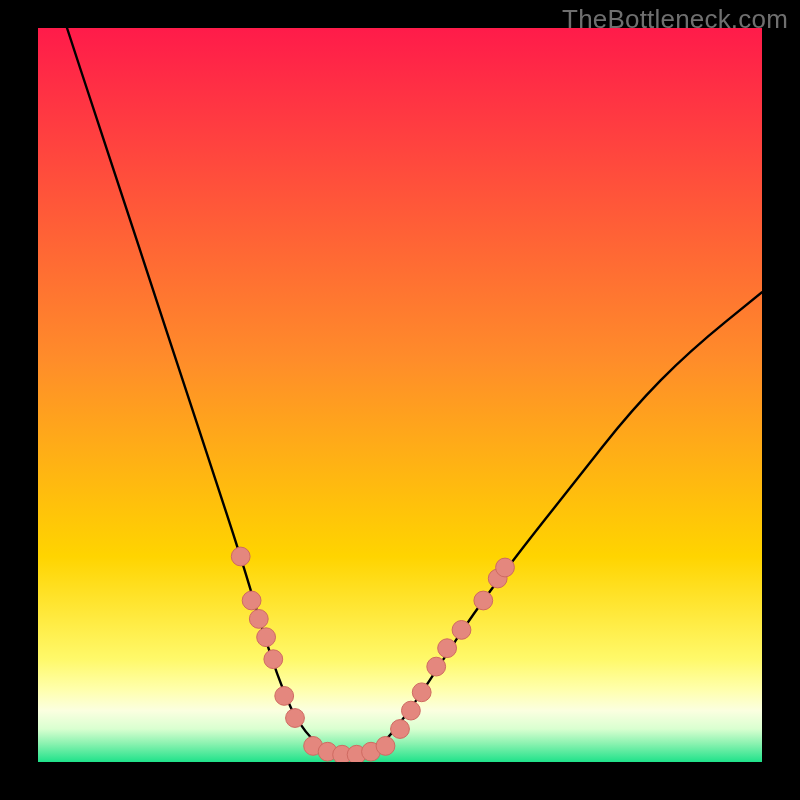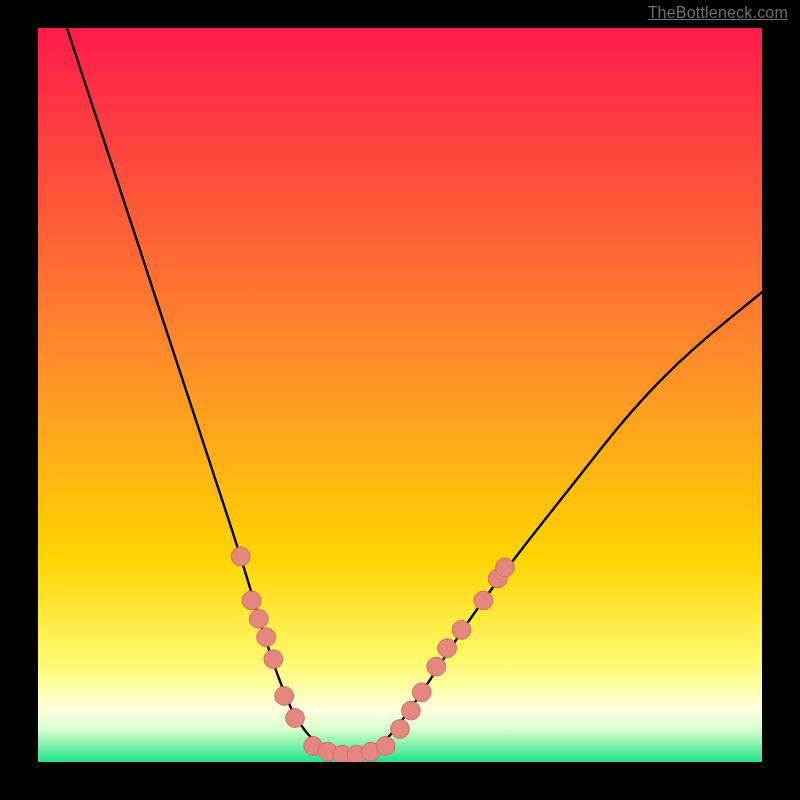--- a/index.html
+++ b/index.html
@@ -14,25 +14,24 @@
     position: relative;
     width: 800px;
     height: 800px;
     background: #000;
   }
   .watermark {
     position: absolute;
     top: 4px;
     right: 12px;
     color: #6f6f6f;
-    font-size: 16px;
+    font-size: 26px;
     font-weight: 500;
     letter-spacing: 0.2px;
     z-index: 5;
-    text-decoration: underline;
   }
   .plot {
     position: absolute;
     left: 38px;
     top: 28px;
     width: 724px;
     height: 734px;
   }
   svg { display: block; }
 </style>

